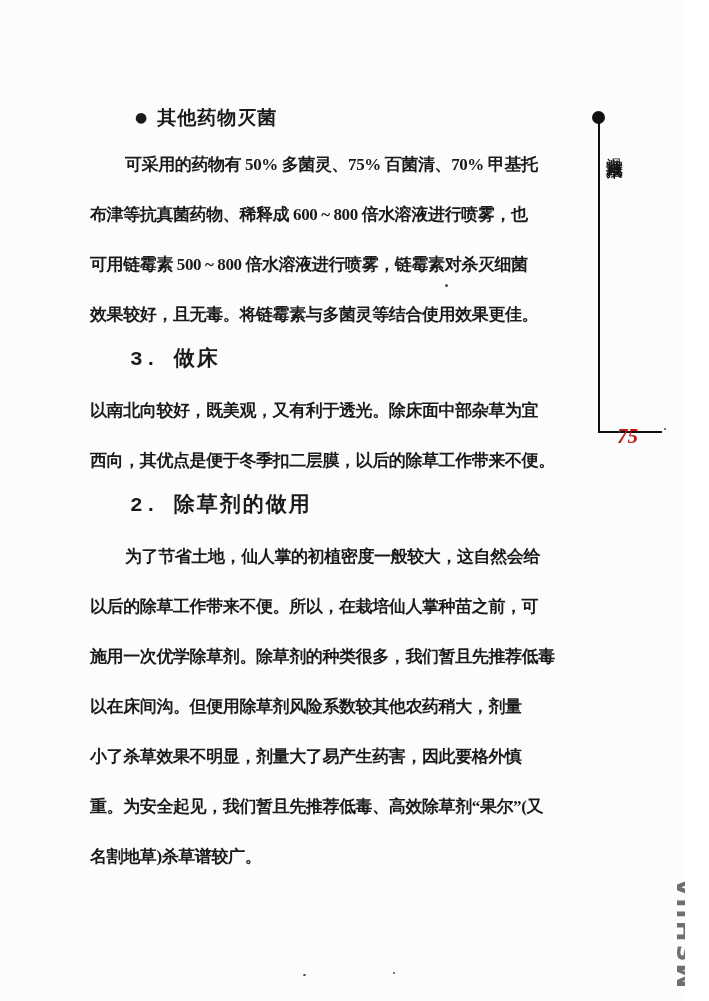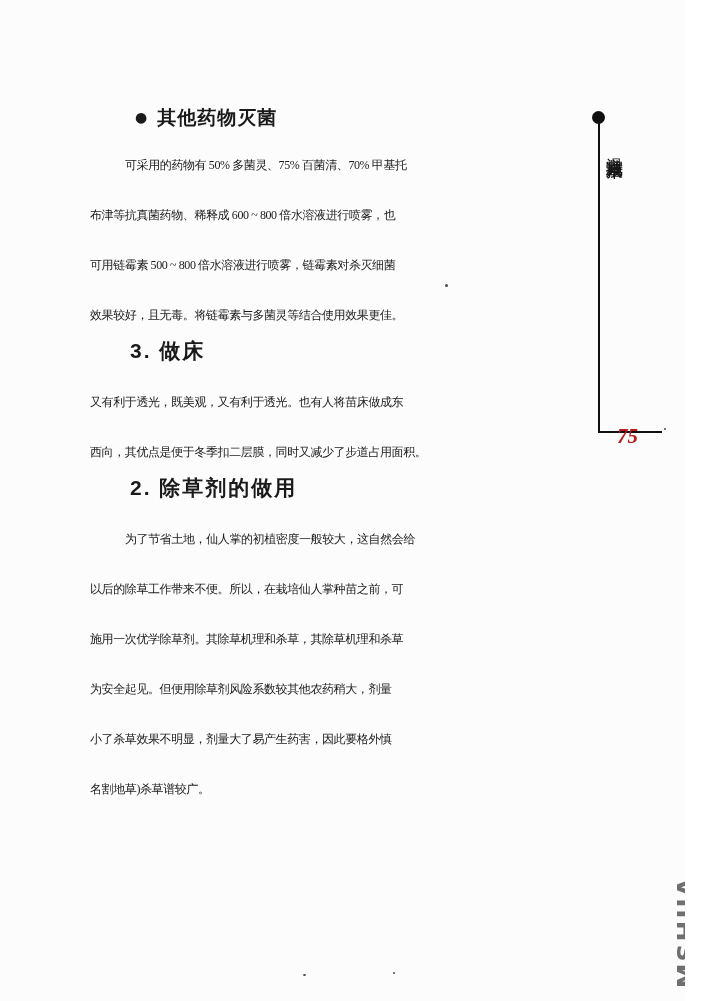--- a/index.html
+++ b/index.html
@@ -30,36 +30,36 @@
   }
   .h1 .bullet {
     font-size: 14px;
     margin-right: 10px;
     position: relative;
     top: -2px;
     letter-spacing: 0;
   }
   .h2 {
     height: 30px;
-    margin: 7px 0 11px 40px;
-    font-family: Liberation Sans, sans-serif;
+    margin: 16px 0 11px 40px;
+    font-family: Liberation Mono, monospace;
     font-size: 21px;
     line-height: 30px;
     font-weight: 700;
     letter-spacing: 2px;
     white-space: nowrap;
   }
   .para { margin: 0; }
   .line {
     height: 28px;
-    font-size: 12px;
+    font-size: 17px;
     line-height: 28px;
     letter-spacing: -0.4px;
     white-space: nowrap;
-    font-weight: 400;
+    font-weight: 700;
     margin-top: 22px;
   }
   .line.first { text-indent: 35px; }
   
   .rule-dot {
     position: absolute;
     left: 592px; top: 111px;
     width: 13px; height: 13px;
     border-radius: 50%;
     background: #101010;
@@ -119,30 +119,31 @@
   <div class="text-column" id="text-column">
       <div class="h1"><span class="bullet">●</span><span>其他药物灭菌</span></div>
       <div class="para">
         <div class="line first">可采用的药物有 50% 多菌灵、75% 百菌清、70% 甲基托</div>
         <div class="line">布津等抗真菌药物、稀释成 600 ~ 800 倍水溶液进行喷雾，也</div>
         <div class="line">可用链霉素 500 ~ 800 倍水溶液进行喷雾，链霉素对杀灭细菌</div>
         <div class="line last">效果较好，且无毒。将链霉素与多菌灵等结合使用效果更佳。</div>
       </div>
       <div class="h2">3. 做床</div>
       <div class="para">
-        <div class="line">又有利于透光，既美观，又有利于透光。也有人将苗床做成东</div>
-        <div class="line last">西向，其优点是便于冬季扣二层膜，同时又减少了步道占用面积。</div>
+        <div class="line">以南北向较好，既美观，又有利于透光。除床面中部杂草为宜</div>
+        <div class="line last">西向，其优点是便于冬季扣二层膜，以后的除草工作带来不便。</div>
       </div>
       <div class="h2">2. 除草剂的做用</div>
       <div class="para">
         <div class="line first">为了节省土地，仙人掌的初植密度一般较大，这自然会给</div>
         <div class="line">以后的除草工作带来不便。所以，在栽培仙人掌种苗之前，可</div>
-        <div class="line">施用一次优学除草剂。其除草机理和杀草，其除草机理和杀草</div>
-        <div class="line">为安全起见。但便用除草剂风险系数较其他农药稍大，剂量</div>
+        <div class="line">施用一次优学除草剂。除草剂的种类很多，我们暂且先推荐低毒</div>
+        <div class="line">以在床间沟。但便用除草剂风险系数较其他农药稍大，剂量</div>
         <div class="line">小了杀草效果不明显，剂量大了易产生药害，因此要格外慎</div>
+        <div class="line">重。为安全起见，我们暂且先推荐低毒、高效除草剂“果尔”(又</div>
         <div class="line last">名割地草)杀草谱较广。</div>
       </div>
     </div>
 
   <div class="rule-dot"></div>
   <div class="rule-v"></div>
   <div class="rule-h"></div>
 
   <div class="margin-title">温室栽培技术</div>
 

